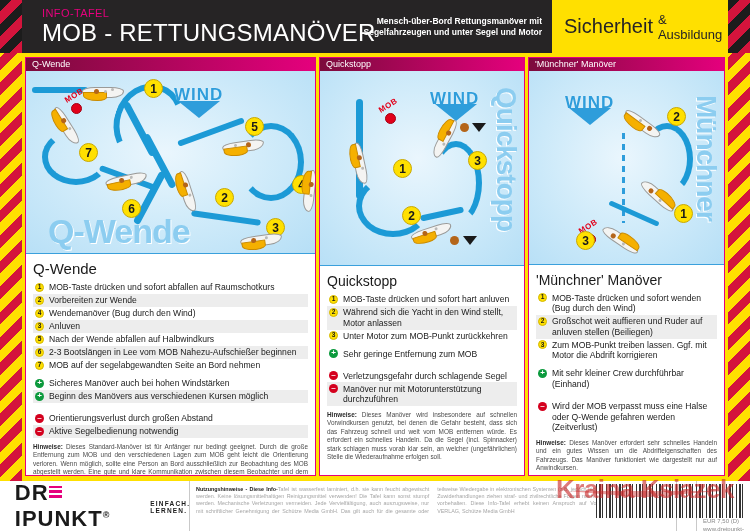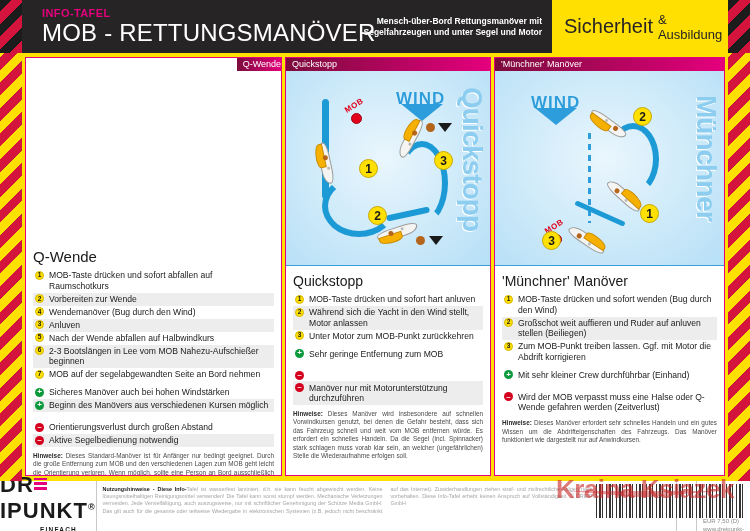--- a/index.html
+++ b/index.html
@@ -39,21 +39,21 @@
   #header {
     position:absolute; left:22px; right:22px; top:0; height:53px;
     display:flex; z-index:20;
   }
   .hdr-dark {
     flex:1 1 auto; background:#262425; position:relative;
     display:flex; align-items:center;
   }
   .hdr-titles { padding-left:20px; }
   .hdr-kicker {
-    color:#e5007d; font-size:11px; font-weight:bold;
+    color:#e5007d; font-size:11px; font-weight:normal;
     letter-spacing:.4px; line-height:13px;
   }
   .hdr-title {
     color:#ffffff; font-size:24px; line-height:26px;
     letter-spacing:.2px; font-weight:normal;
   }
   .hdr-sub {
     position:absolute; right:10px; top:50%; transform:translateY(-50%);
     color:#ffffff; font-size:8.5px; line-height:11px; text-align:right;
     font-weight:bold;
@@ -68,21 +68,21 @@
   
   #panels {
     position:absolute; left:22px; right:22px; top:53px; bottom:50px;
     background:#ffe000; display:flex; padding:4px 3px 5px 3px; gap:3px;
     z-index:10;
   }
   .panel {
     background:#ffffff; border:1.5px solid #e5007d;
     display:flex; flex-direction:column; overflow:hidden;
   }
-  .panel.p1 { width:257px;align-items:flex-end; }
+  .panel.p1 { width:291px; }
   .panel.p2 { width:206px; }
   .panel.p3 { width:195px; flex:1 1 auto; }
 
   .panel-hdr {
     height:13px; background:linear-gradient(to right,#7c0b3c,#e5007d);
     color:#ffffff; font-size:9px; line-height:13px; padding-left:6px;
   }
 
   
   .diagram {
@@ -197,22 +197,22 @@
     color:#4a4a4a; text-align:justify;
   }
   .note b { color:#2a2a2a; }
 
   
   #footer {
     position:absolute; left:0; right:0; bottom:0; height:50px;
     background:#ffffff; z-index:25; display:flex; align-items:stretch;
   }
   .foot-logo {
-    width:190px; display:flex; flex-direction:column;
-    align-items:center; justify-content:center; border-right:1px solid #c9c9c9;
+    width:190px; display:flex; 
+    align-items:center; justify-content:center; border-right:1px solid #c9c9c9;padding-left:16px;
   }
   .logo-word { font-size:22px; font-weight:bold; letter-spacing:1px;
     color:#1a1a1a; position:relative; }
   .logo-word .e-bars { display:inline-block; position:relative; width:13px; }
   .logo-word .e-bars i {
     display:block; height:2.4px; width:13px; background:#e5007d;
     margin-bottom:2.4px;
   }
   .logo-word sup { font-size:9px; vertical-align:super; }
   .logo-tag { font-size:6.5px; letter-spacing:1.2px; color:#1a1a1a;
@@ -486,20 +486,21 @@
         <ul class="steps proscons">
           <li>
               <span class="ic plus">+</span>
               <span>Sehr geringe Entfernung zum MOB</span>
             </li>
         </ul>
         <div class="gap"></div>
         <ul class="steps proscons">
           <li>
               <span class="ic minus">–</span>
+              <span>Verletzungsgefahr durch schlagende Segel</span>
             </li>
           <li>
               <span class="ic minus">–</span>
               <span>Manöver nur mit Motorunterstützung durchzuführen</span>
             </li>
         </ul>
         <div class="note">
           <b>Hinweise:</b><span> Dieses Manöver wird insbesondere auf schnellen Vorwindkursen genutzt, bei denen die Gefahr besteht, dass sich das Fahrzeug schnell und weit vom MOB entfernen würde. Es erfordert ein schnelles Handeln. Da die Segel (incl. Spinnacker) stark schlagen muss vorab klar sein, an welcher (ungefährlichen) Stelle die Wiederaufnahme erfolgen soll.</span>
         </div>
       </div>

